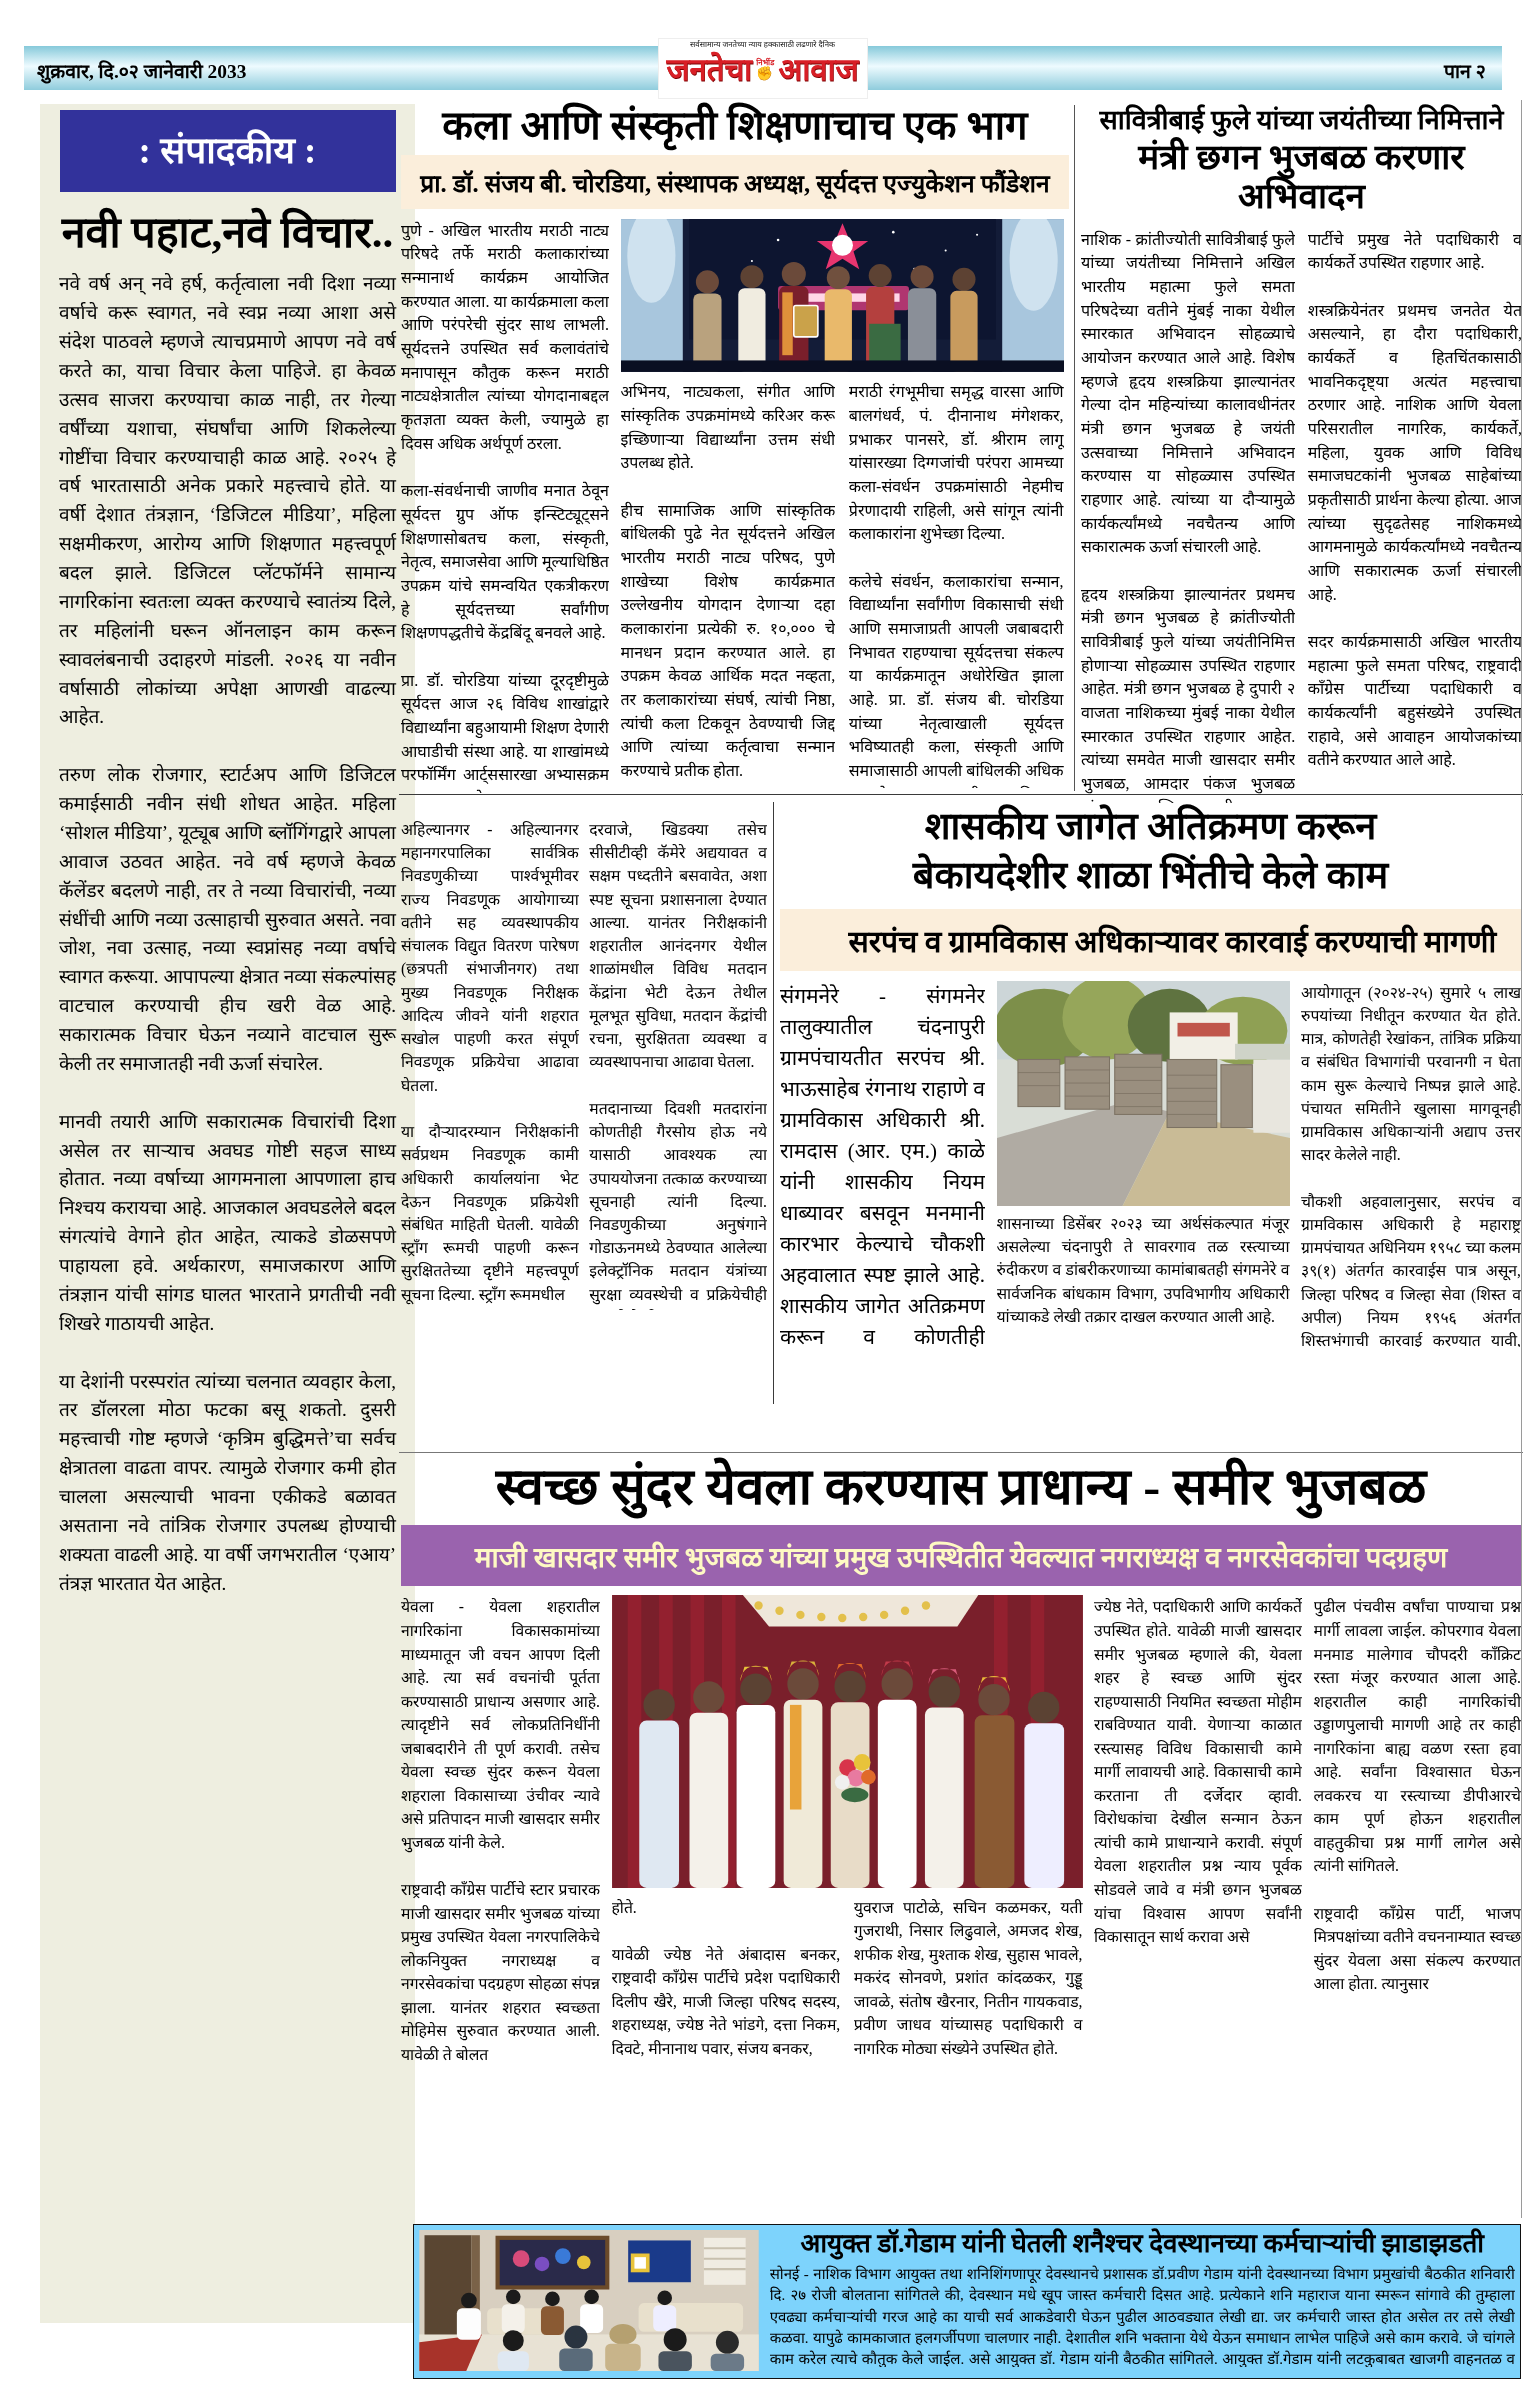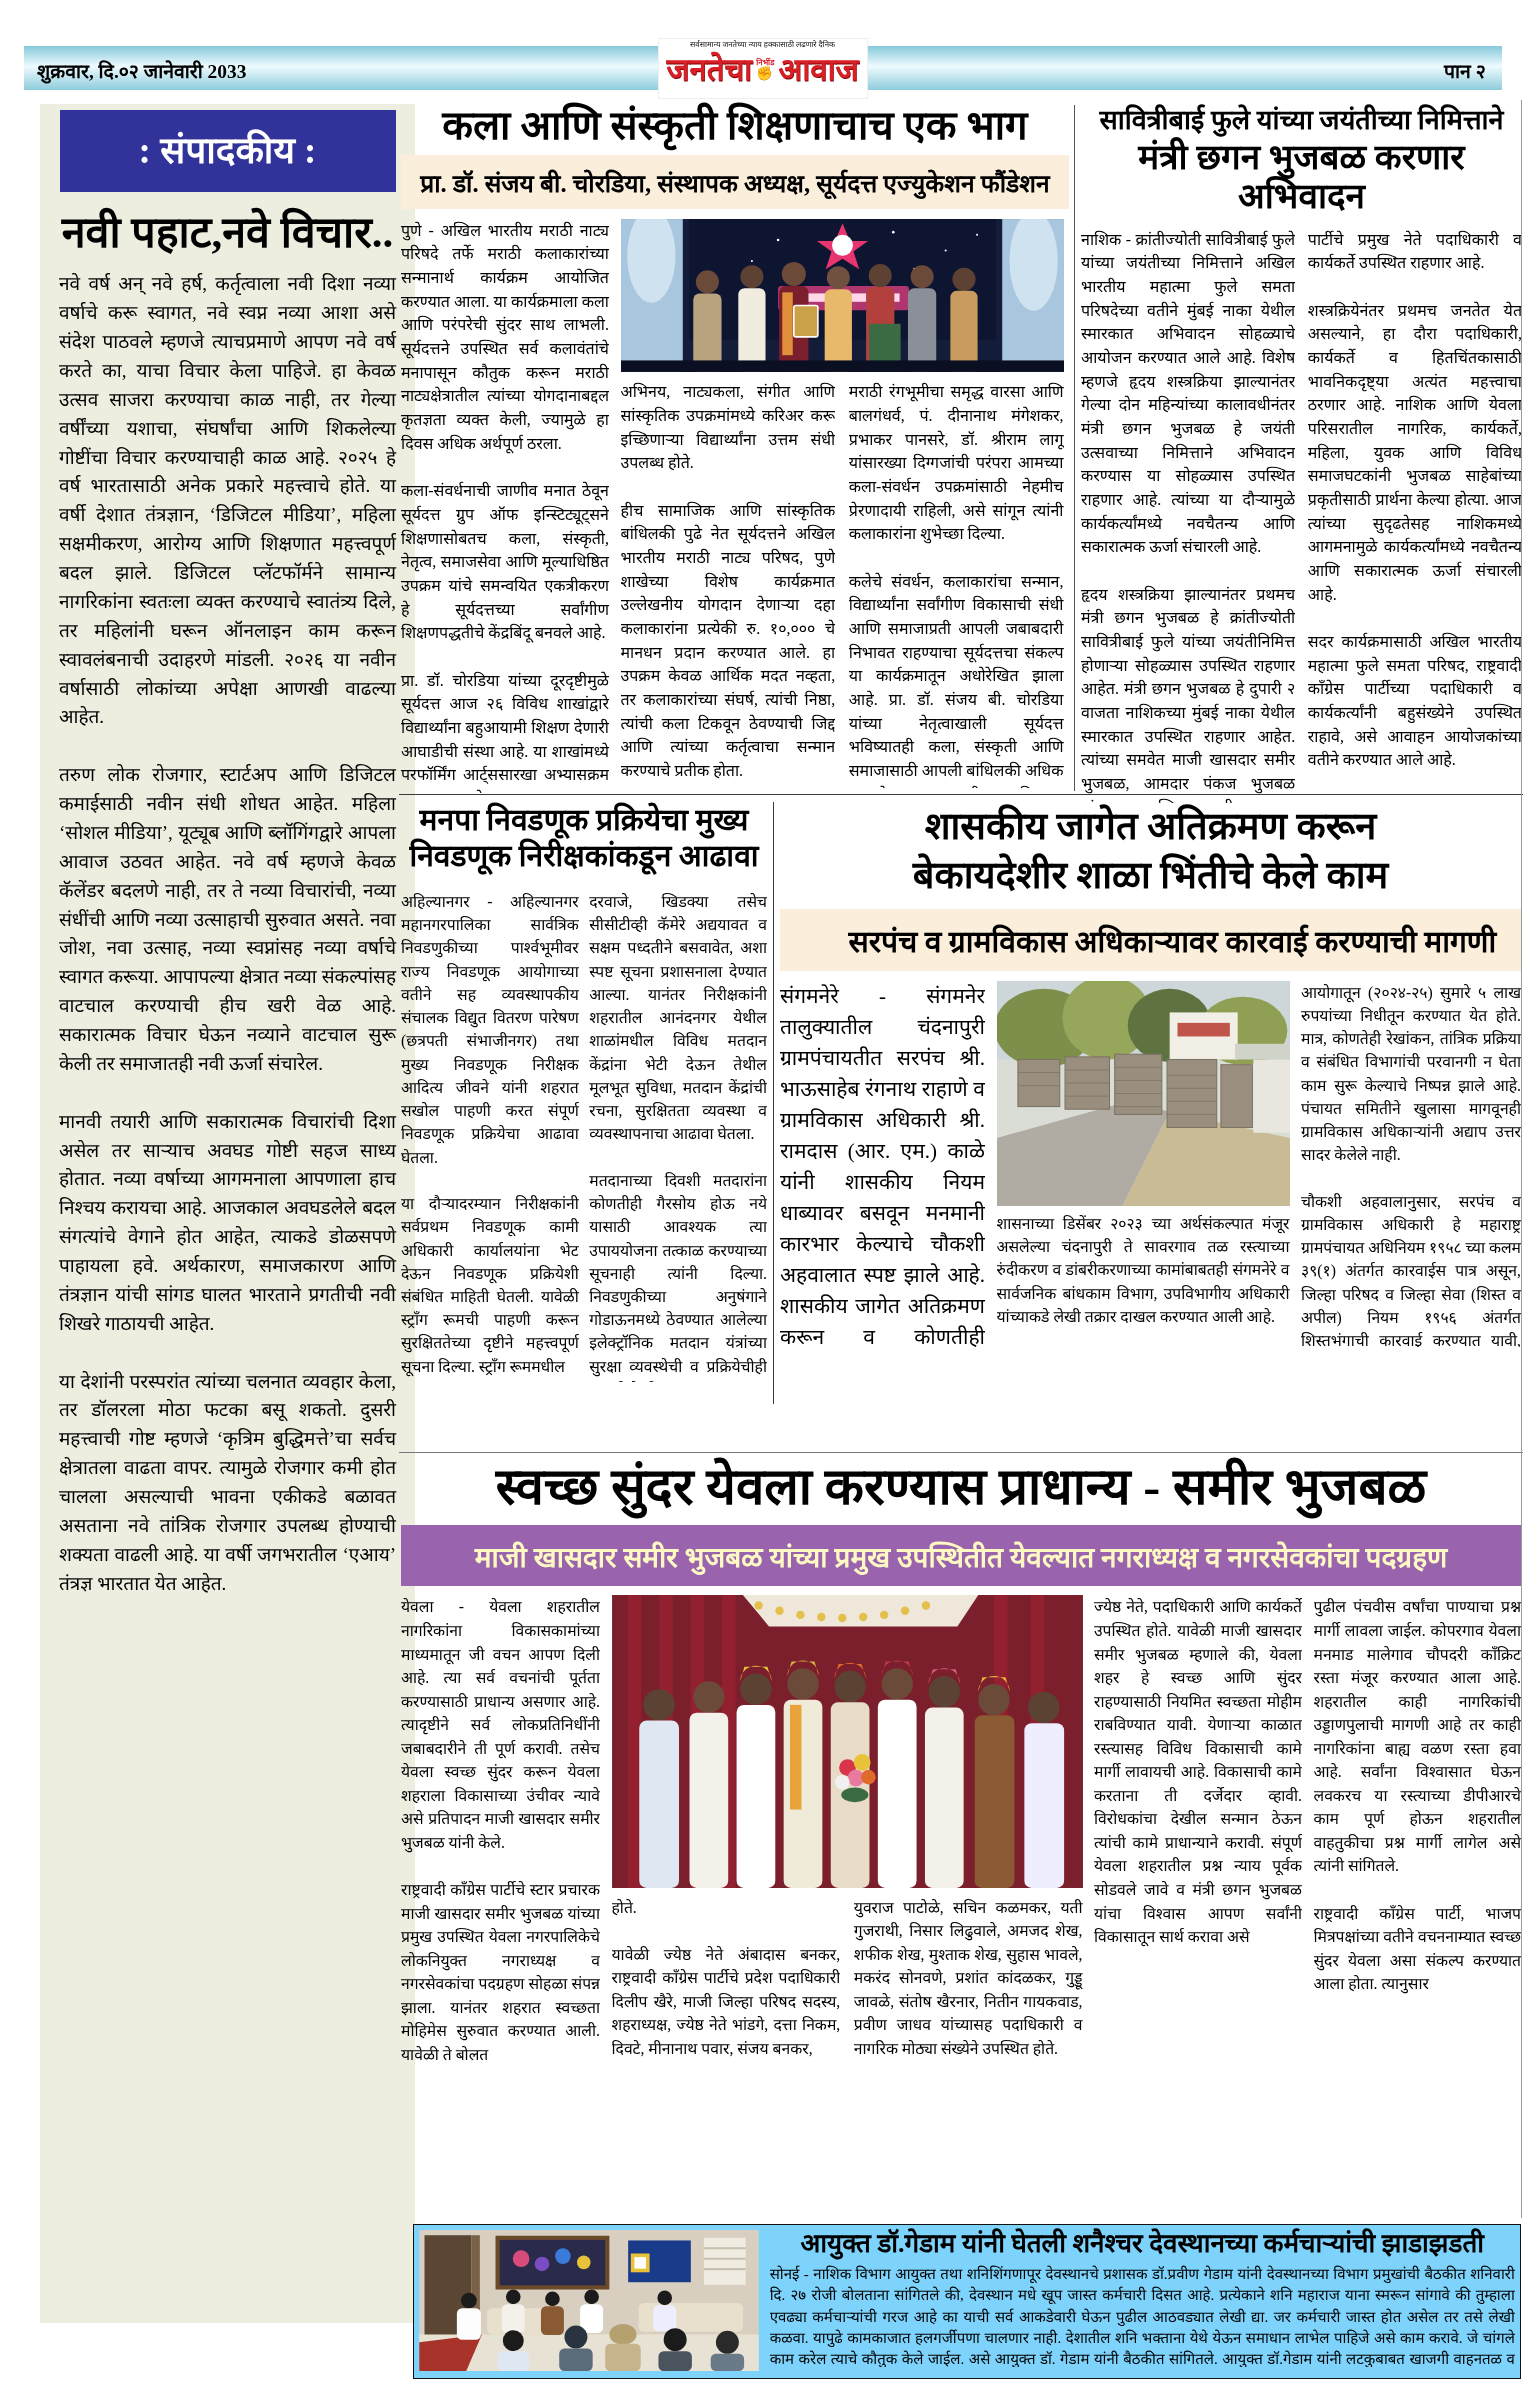--- a/index.html
+++ b/index.html
@@ -197,24 +197,20 @@
 
 शस्त्रक्रियेनंतर प्रथमच जनतेत येत असल्याने, हा दौरा पदाधिकारी, कार्यकर्ते व हितचिंतकासाठी भावनिकदृष्ट्या अत्यंत महत्त्वाचा ठरणार आहे. नाशिक आणि येवला परिसरातील नागरिक, कार्यकर्ते, महिला, युवक आणि विविध समाजघटकांनी भुजबळ साहेबांच्या प्रकृतीसाठी प्रार्थना केल्या होत्या. आज त्यांच्या सुदृढतेसह नाशिकमध्ये आगमनामुळे कार्यकर्त्यांमध्ये नवचैतन्य आणि सकारात्मक ऊर्जा संचारली आहे.
 
 सदर कार्यक्रमासाठी अखिल भारतीय महात्मा फुले समता परिषद, राष्ट्रवादी काँग्रेस पार्टीच्या पदाधिकारी व कार्यकर्त्यांनी बहुसंख्येने उपस्थित राहावे, असे आवाहन आयोजकांच्या वतीने करण्यात आले आहे.</div>
     </div>
   </div>
 
   <div class="abs hrule" style="left:399px;top:794px;width:1124px;"></div>
 
   <div class="abs manpa">
-    <div class="manpa-h">
-      <span>मनपा निवडणूक प्रक्रियेचा मुख्य</span><br>
-      <span>निवडणूक निरीक्षकांकडून आढावा</span>
-    </div>
     <div class="manpa-cols">
       <div class="ncol jt clip">अहिल्यानगर - अहिल्यानगर महानगरपालिका सार्वत्रिक निवडणुकीच्या पार्श्वभूमीवर राज्य निवडणूक आयोगाच्या वतीने सह व्यवस्थापकीय संचालक विद्युत वितरण पारेषण (छत्रपती संभाजीनगर) तथा मुख्य निवडणूक निरीक्षक आदित्य जीवने यांनी शहरात सखोल पाहणी करत संपूर्ण निवडणूक प्रक्रियेचा आढावा घेतला.
 
 या दौऱ्यादरम्यान निरीक्षकांनी सर्वप्रथम निवडणूक कामी अधिकारी कार्यालयांना भेट देऊन निवडणूक प्रक्रियेशी संबंधित माहिती घेतली. यावेळी स्ट्राँग रूमची पाहणी करून सुरक्षिततेच्या दृष्टीने महत्त्वपूर्ण सूचना दिल्या. स्ट्राँग रूममधील</div>
       <div class="ncol jt clip">दरवाजे, खिडक्या तसेच सीसीटीव्ही कॅमेरे अद्ययावत व सक्षम पध्दतीने बसवावेत, अशा स्पष्ट सूचना प्रशासनाला देण्यात आल्या. यानंतर निरीक्षकांनी शहरातील आनंदनगर येथील शाळांमधील विविध मतदान केंद्रांना भेटी देऊन तेथील मूलभूत सुविधा, मतदान केंद्रांची रचना, सुरक्षितता व्यवस्था व व्यवस्थापनाचा आढावा घेतला.
 
 मतदानाच्या दिवशी मतदारांना कोणतीही गैरसोय होऊ नये यासाठी आवश्यक त्या उपाययोजना तत्काळ करण्याच्या सूचनाही त्यांनी दिल्या. निवडणुकीच्या अनुषंगाने गोडाऊनमध्ये ठेवण्यात आलेल्या इलेक्ट्रॉनिक मतदान यंत्रांच्या सुरक्षा व्यवस्थेची व प्रक्रियेचीही पाहणी केली.</div>
     </div>
   </div>
 

